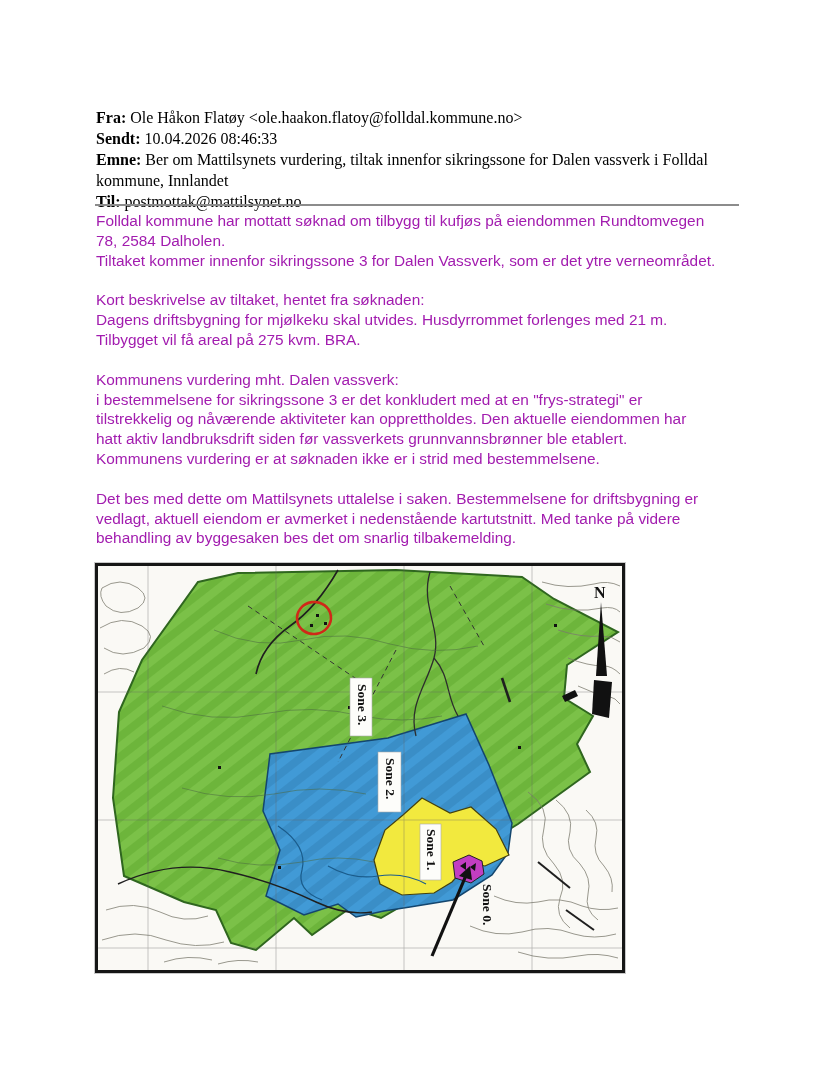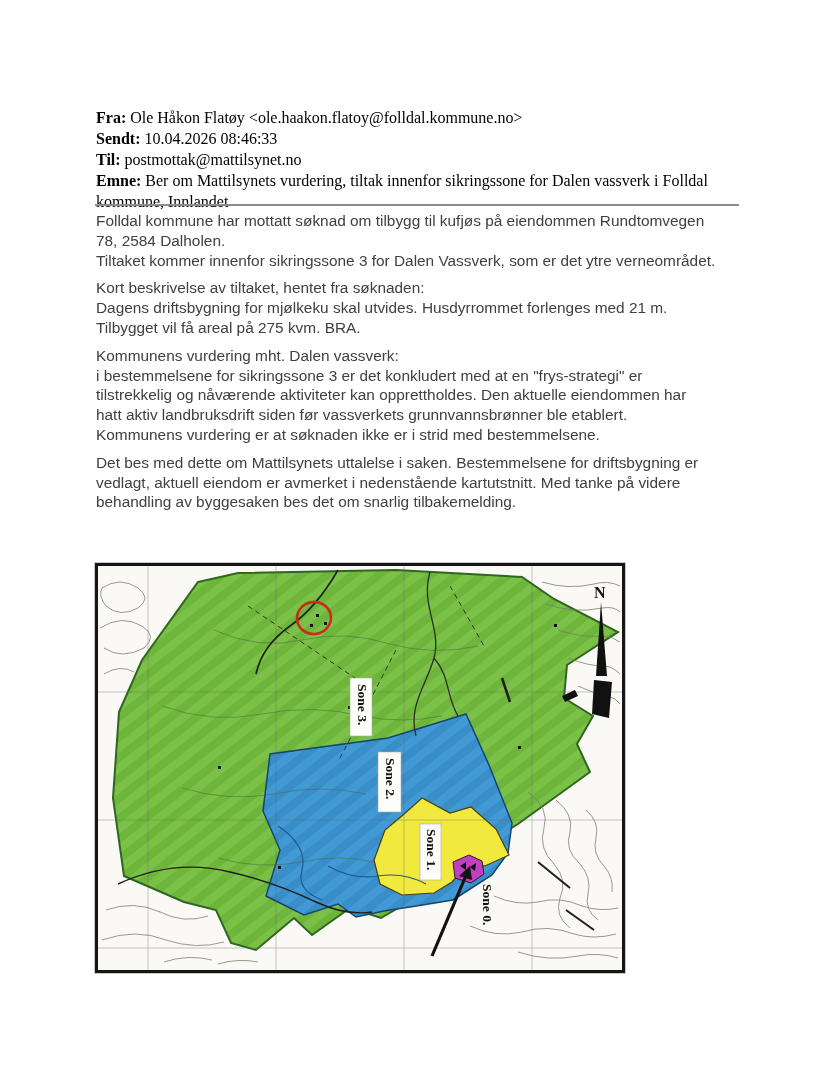--- a/index.html
+++ b/index.html
@@ -3,38 +3,38 @@
 <meta charset="utf-8">
 <style>
   html,body{margin:0;padding:0;background:#ffffff;}
   .page{position:relative;width:834px;height:1080px;background:#ffffff;overflow:hidden;
         font-family:"Liberation Sans",sans-serif;color:#1c1c1c;}
   .email-header{position:absolute;left:96px;top:107px;width:660px;
         font-family:"Liberation Serif",serif;font-size:16px;line-height:21px;color:#000;}
   .email-header .hl{font-weight:bold;}
   .rule{position:absolute;left:95px;top:204px;width:644px;height:2px;background:#8c8c8c;}
   .email-body{position:absolute;left:96px;top:211px;width:660px;
-        font-size:15.4px;line-height:19.8px;color:#404040;}
+        font-size:15.4px;line-height:19.8px;color:#a21caf;}
   .email-body p{margin:0 0 0 0;white-space:pre-wrap;}
-  .email-body p + p{margin-top:8px;}
+  .email-body p + p{margin-top:20px;}
   .map-wrap{position:absolute;left:95px;top:563px;width:524px;height:404px;
         border:3px solid #161616;background:#faf9f5;box-shadow:0 0 0 1px #c9c9c9;}
   .map-wrap svg{display:block;}
   text.maplabel{font-family:"Liberation Serif",serif;font-weight:bold;fill:#111;}
 </style>
 </head>
 <body>
 
 <div class="page">
 
   <div class="email-header">
     <div><span class="hl">Fra:</span><span> Ole Håkon Flatøy &lt;ole.haakon.flatoy@folldal.kommune.no&gt;</span></div>
     <div><span class="hl">Sendt:</span><span> 10.04.2026 08:46:33</span></div>
+    <div><span class="hl">Emne:</span><span> Ber om Mattilsynets vurdering, tiltak innenfor sikringssone for Dalen vassverk i Folldal kommune, Innlandet</span></div>
     <div><span class="hl">Til:</span><span> postmottak@mattilsynet.no</span></div>
-    <div><span class="hl">Emne:</span><span> Ber om Mattilsynets vurdering, tiltak innenfor sikringssone for Dalen vassverk i Folldal kommune, Innlandet</span></div>
   </div>
 
   <div class="rule"></div>
 
   <div class="email-body">
     <p>Folldal kommune har mottatt søknad om tilbygg til kufjøs på eiendommen Rundtomvegen
 78, 2584 Dalholen.
 Tiltaket kommer innenfor sikringssone 3 for Dalen Vassverk, som er det ytre verneområdet.</p>
     <p>Kort beskrivelse av tiltaket, hentet fra søknaden:
 Dagens driftsbygning for mjølkeku skal utvides. Husdyrrommet forlenges med 21 m.

